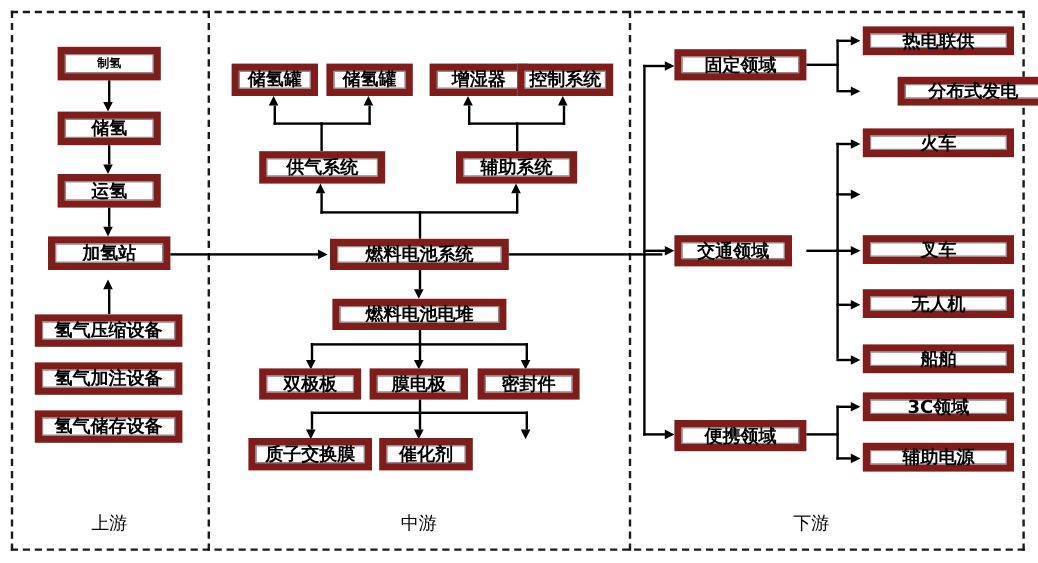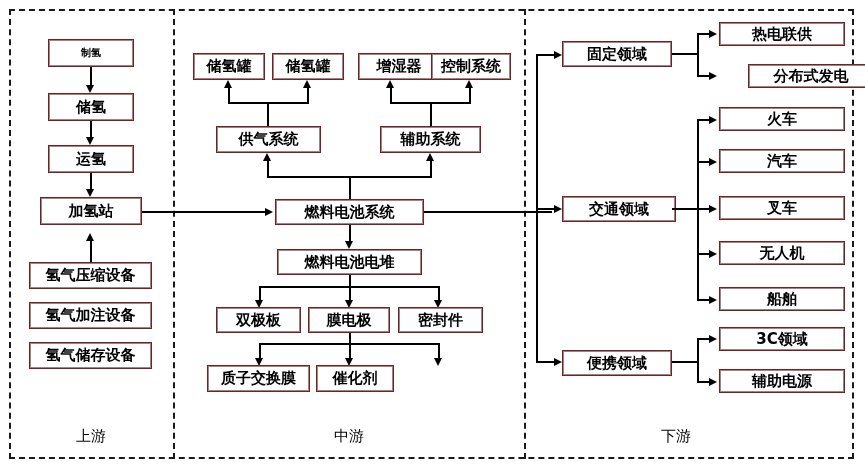--- a/index.html
+++ b/index.html
@@ -7,21 +7,21 @@
   #stage{position:relative;width:865px;height:469px;background:#fff;overflow:hidden;}
 
   
   .frame{position:absolute;left:9px;top:9px;width:845px;height:450px;
          border:2px dashed #1a1a1a;box-sizing:border-box;}
   .divider{position:absolute;top:9px;width:0;height:450px;
            border-left:2px dashed #1a1a1a;}
 
   
   .box{position:absolute;box-sizing:border-box;background:#ffffff;
-       border:1px solid #7f1d1d;
+       border:6px solid #7f1d1d;
        box-shadow:1px 1px 0 0 #8c8c8c inset, -1px -1px 0 0 #8c8c8c inset;
        display:flex;align-items:center;justify-content:center;
        font-family:"DejaVu Sans","Liberation Sans",sans-serif;
        font-weight:bold;color:#000;letter-spacing:0px;white-space:nowrap;}
   .box::after{content:"";position:absolute;left:2px;top:2px;right:2px;bottom:2px;
        border:1px solid #ffffff;pointer-events:none;}
   .box > span{position:relative;z-index:2;}
 
   
   .ln{position:absolute;background:#000;}
@@ -175,21 +175,21 @@
   <div class="ln hl" style="left:536px;top:54px;width:20px;"></div>
   <div class="arw arw-r" style="left:554px;top:50.5px;"></div>
   <div class="ln hl" style="left:536px;top:208px;width:20px;"></div>
   <div class="arw arw-r" style="left:554px;top:204.5px;"></div>
   <div class="ln hl" style="left:536px;top:361px;width:20px;"></div>
   <div class="arw arw-r" style="left:554px;top:357.5px;"></div>
 
   <div class="box" style="left:562px;top:41px;width:110px;height:26px;font-size:15px;">
     <span>固定领域</span>
     </div>
-  <div class="box" style="left:562px;top:196px;width:114px;height:26px;font-size:15px;">
+  <div class="box" style="left:562px;top:196px;width:98px;height:26px;font-size:15px;">
     <span>交通领域</span>
     </div>
   <div class="box" style="left:562px;top:350px;width:110px;height:26px;font-size:15px;justify-content:center;">
     <span>便携领域</span>
     </div>
 
   <div class="ln hl" style="left:672px;top:53px;width:27px;"></div>
   <div class="ln vl" style="left:697px;top:33px;height:42px;"></div>
   <div class="ln hl" style="left:697px;top:33px;width:14px;"></div>
   <div class="arw arw-r" style="left:709px;top:29.5px;"></div>
@@ -212,23 +212,20 @@
   <div class="ln hl" style="left:697px;top:208px;width:14px;"></div>
   <div class="arw arw-r" style="left:709px;top:204.5px;"></div>
   <div class="ln hl" style="left:697px;top:253px;width:14px;"></div>
   <div class="arw arw-r" style="left:709px;top:249.5px;"></div>
   <div class="ln hl" style="left:697px;top:299px;width:14px;"></div>
   <div class="arw arw-r" style="left:709px;top:295.5px;"></div>
 
   <div class="box" style="left:719px;top:107px;width:126px;height:24px;font-size:15px;">
     <span>火车</span>
     </div>
-  <div class="box" style="left:719px;top:149px;width:126px;height:24px;font-size:15px;">
-    <span>汽车</span>
-    </div>
   <div class="box" style="left:719px;top:196px;width:126px;height:24px;font-size:15px;">
     <span>叉车</span>
     </div>
   <div class="box" style="left:719px;top:241px;width:126px;height:24px;font-size:15px;">
     <span>无人机</span>
     </div>
   <div class="box" style="left:719px;top:287px;width:126px;height:24px;font-size:15px;">
     <span>船舶</span>
     </div>
 

